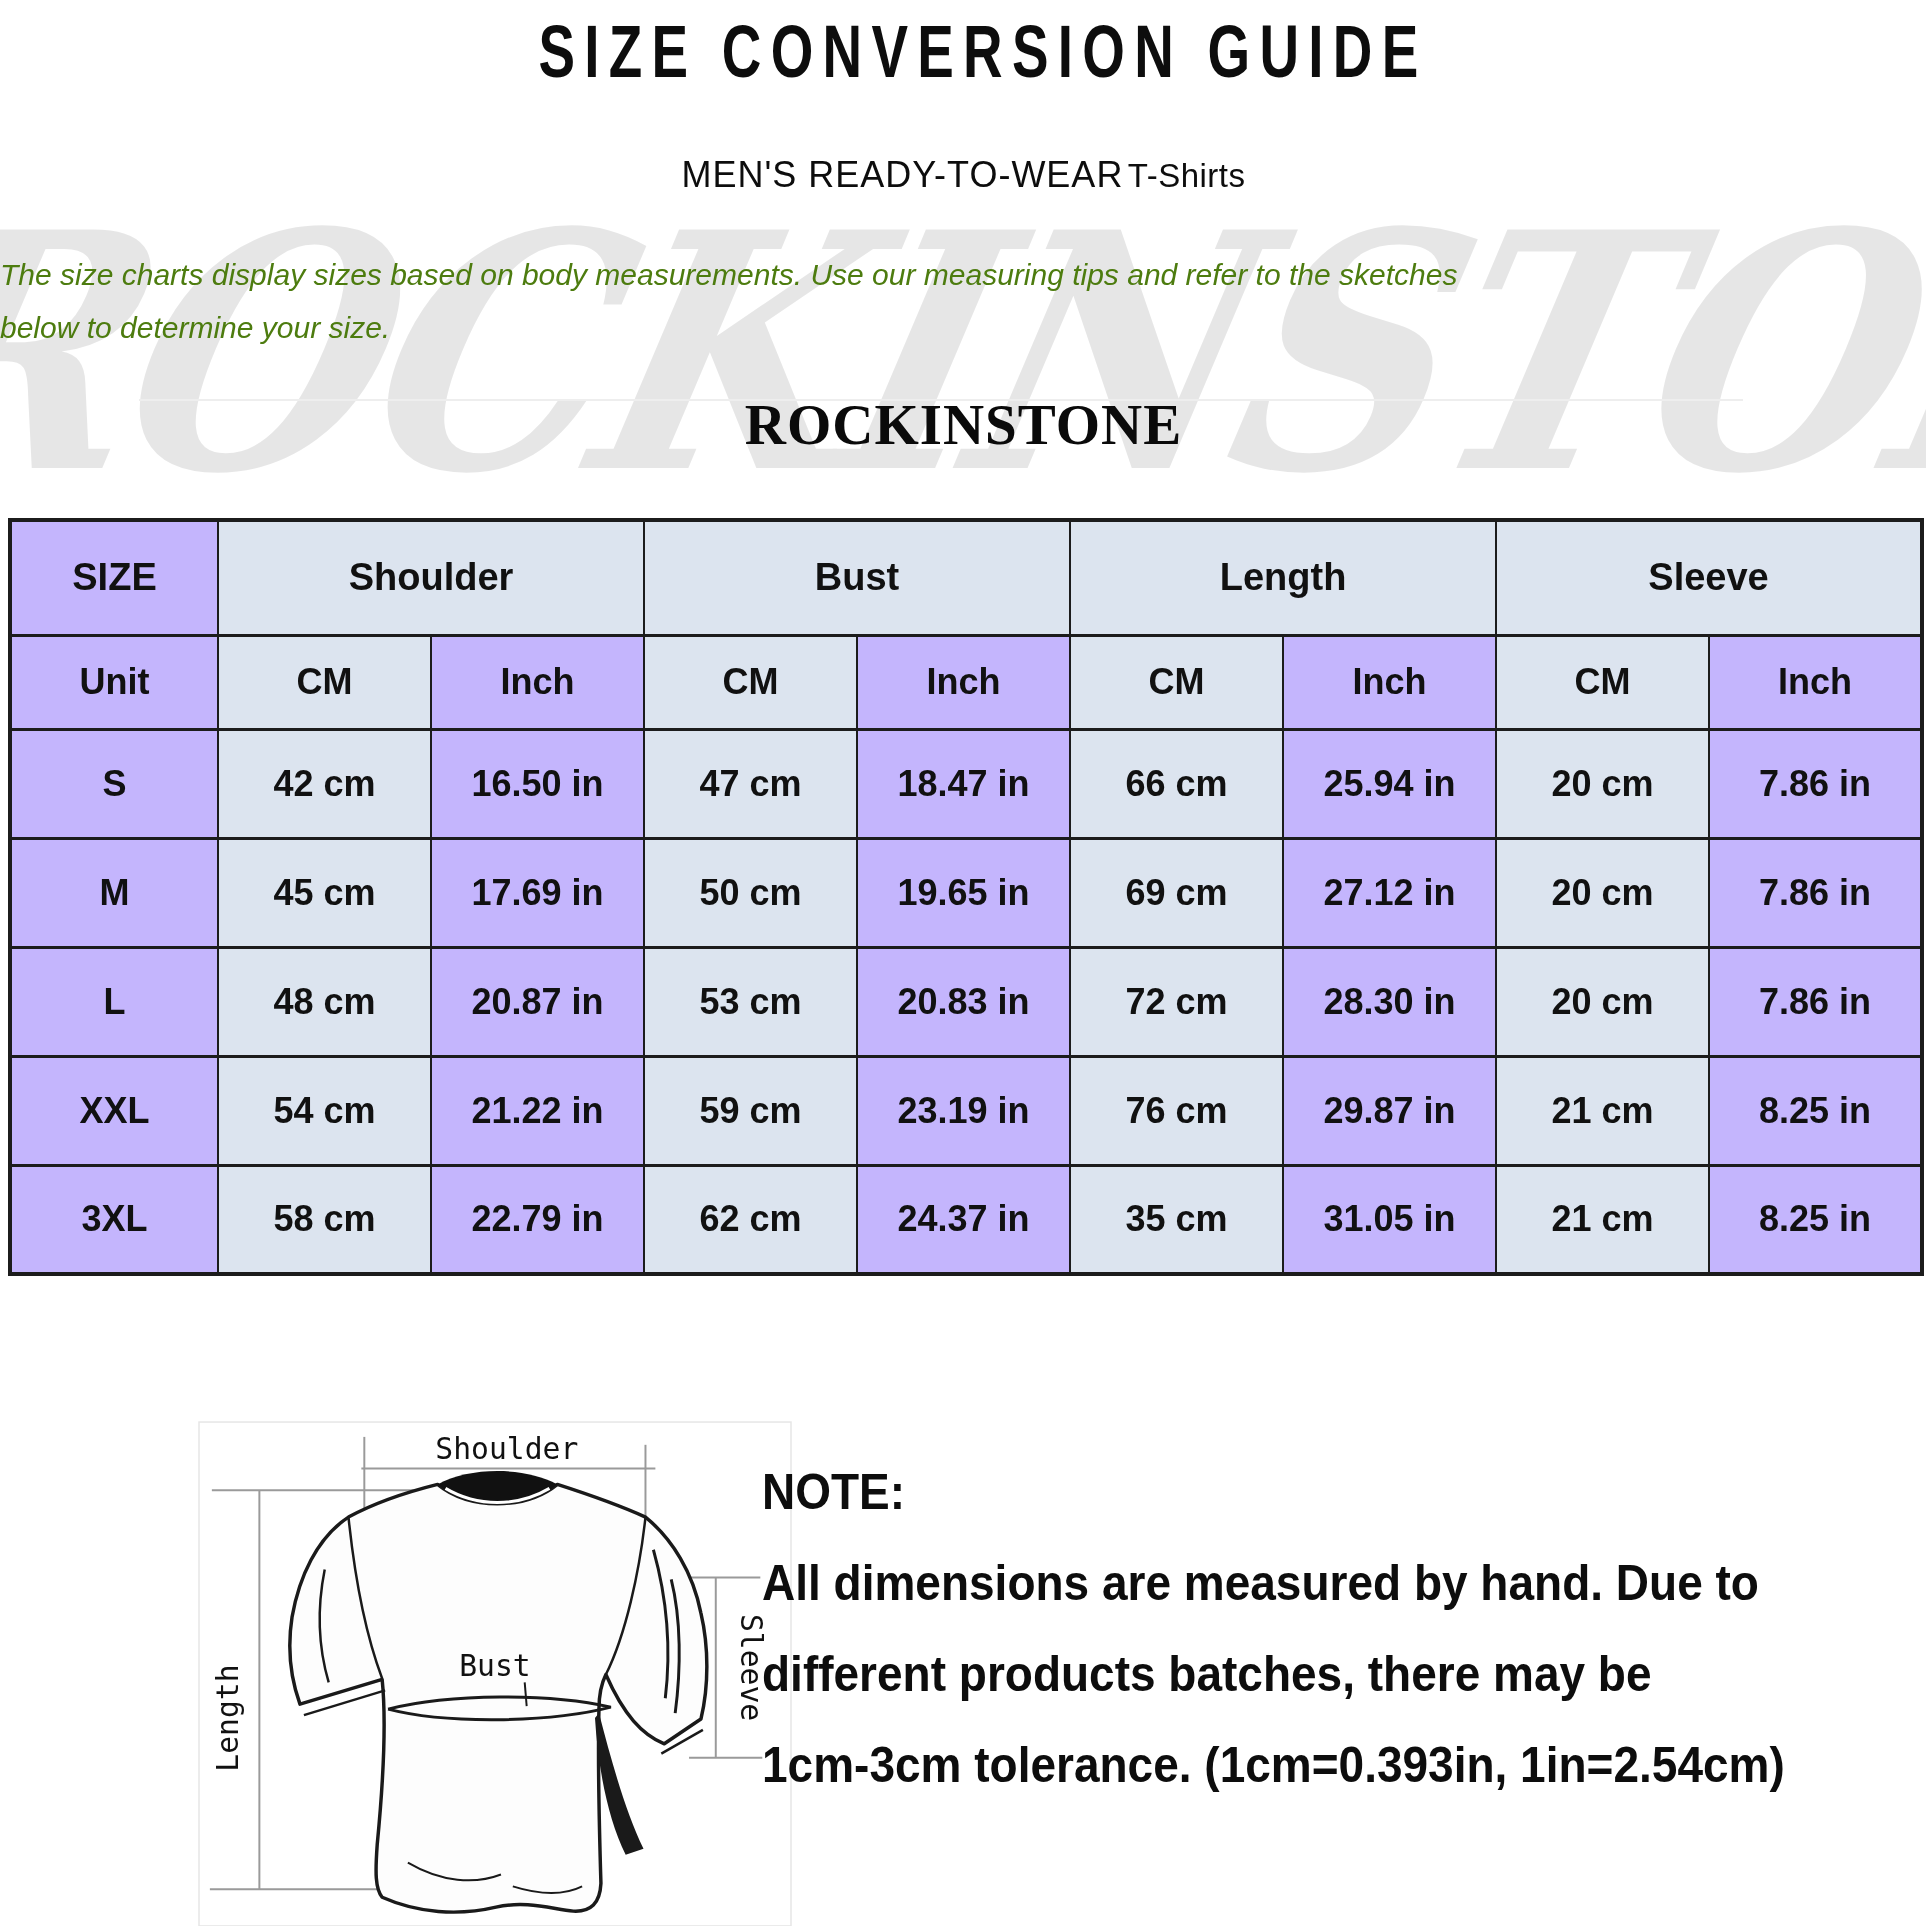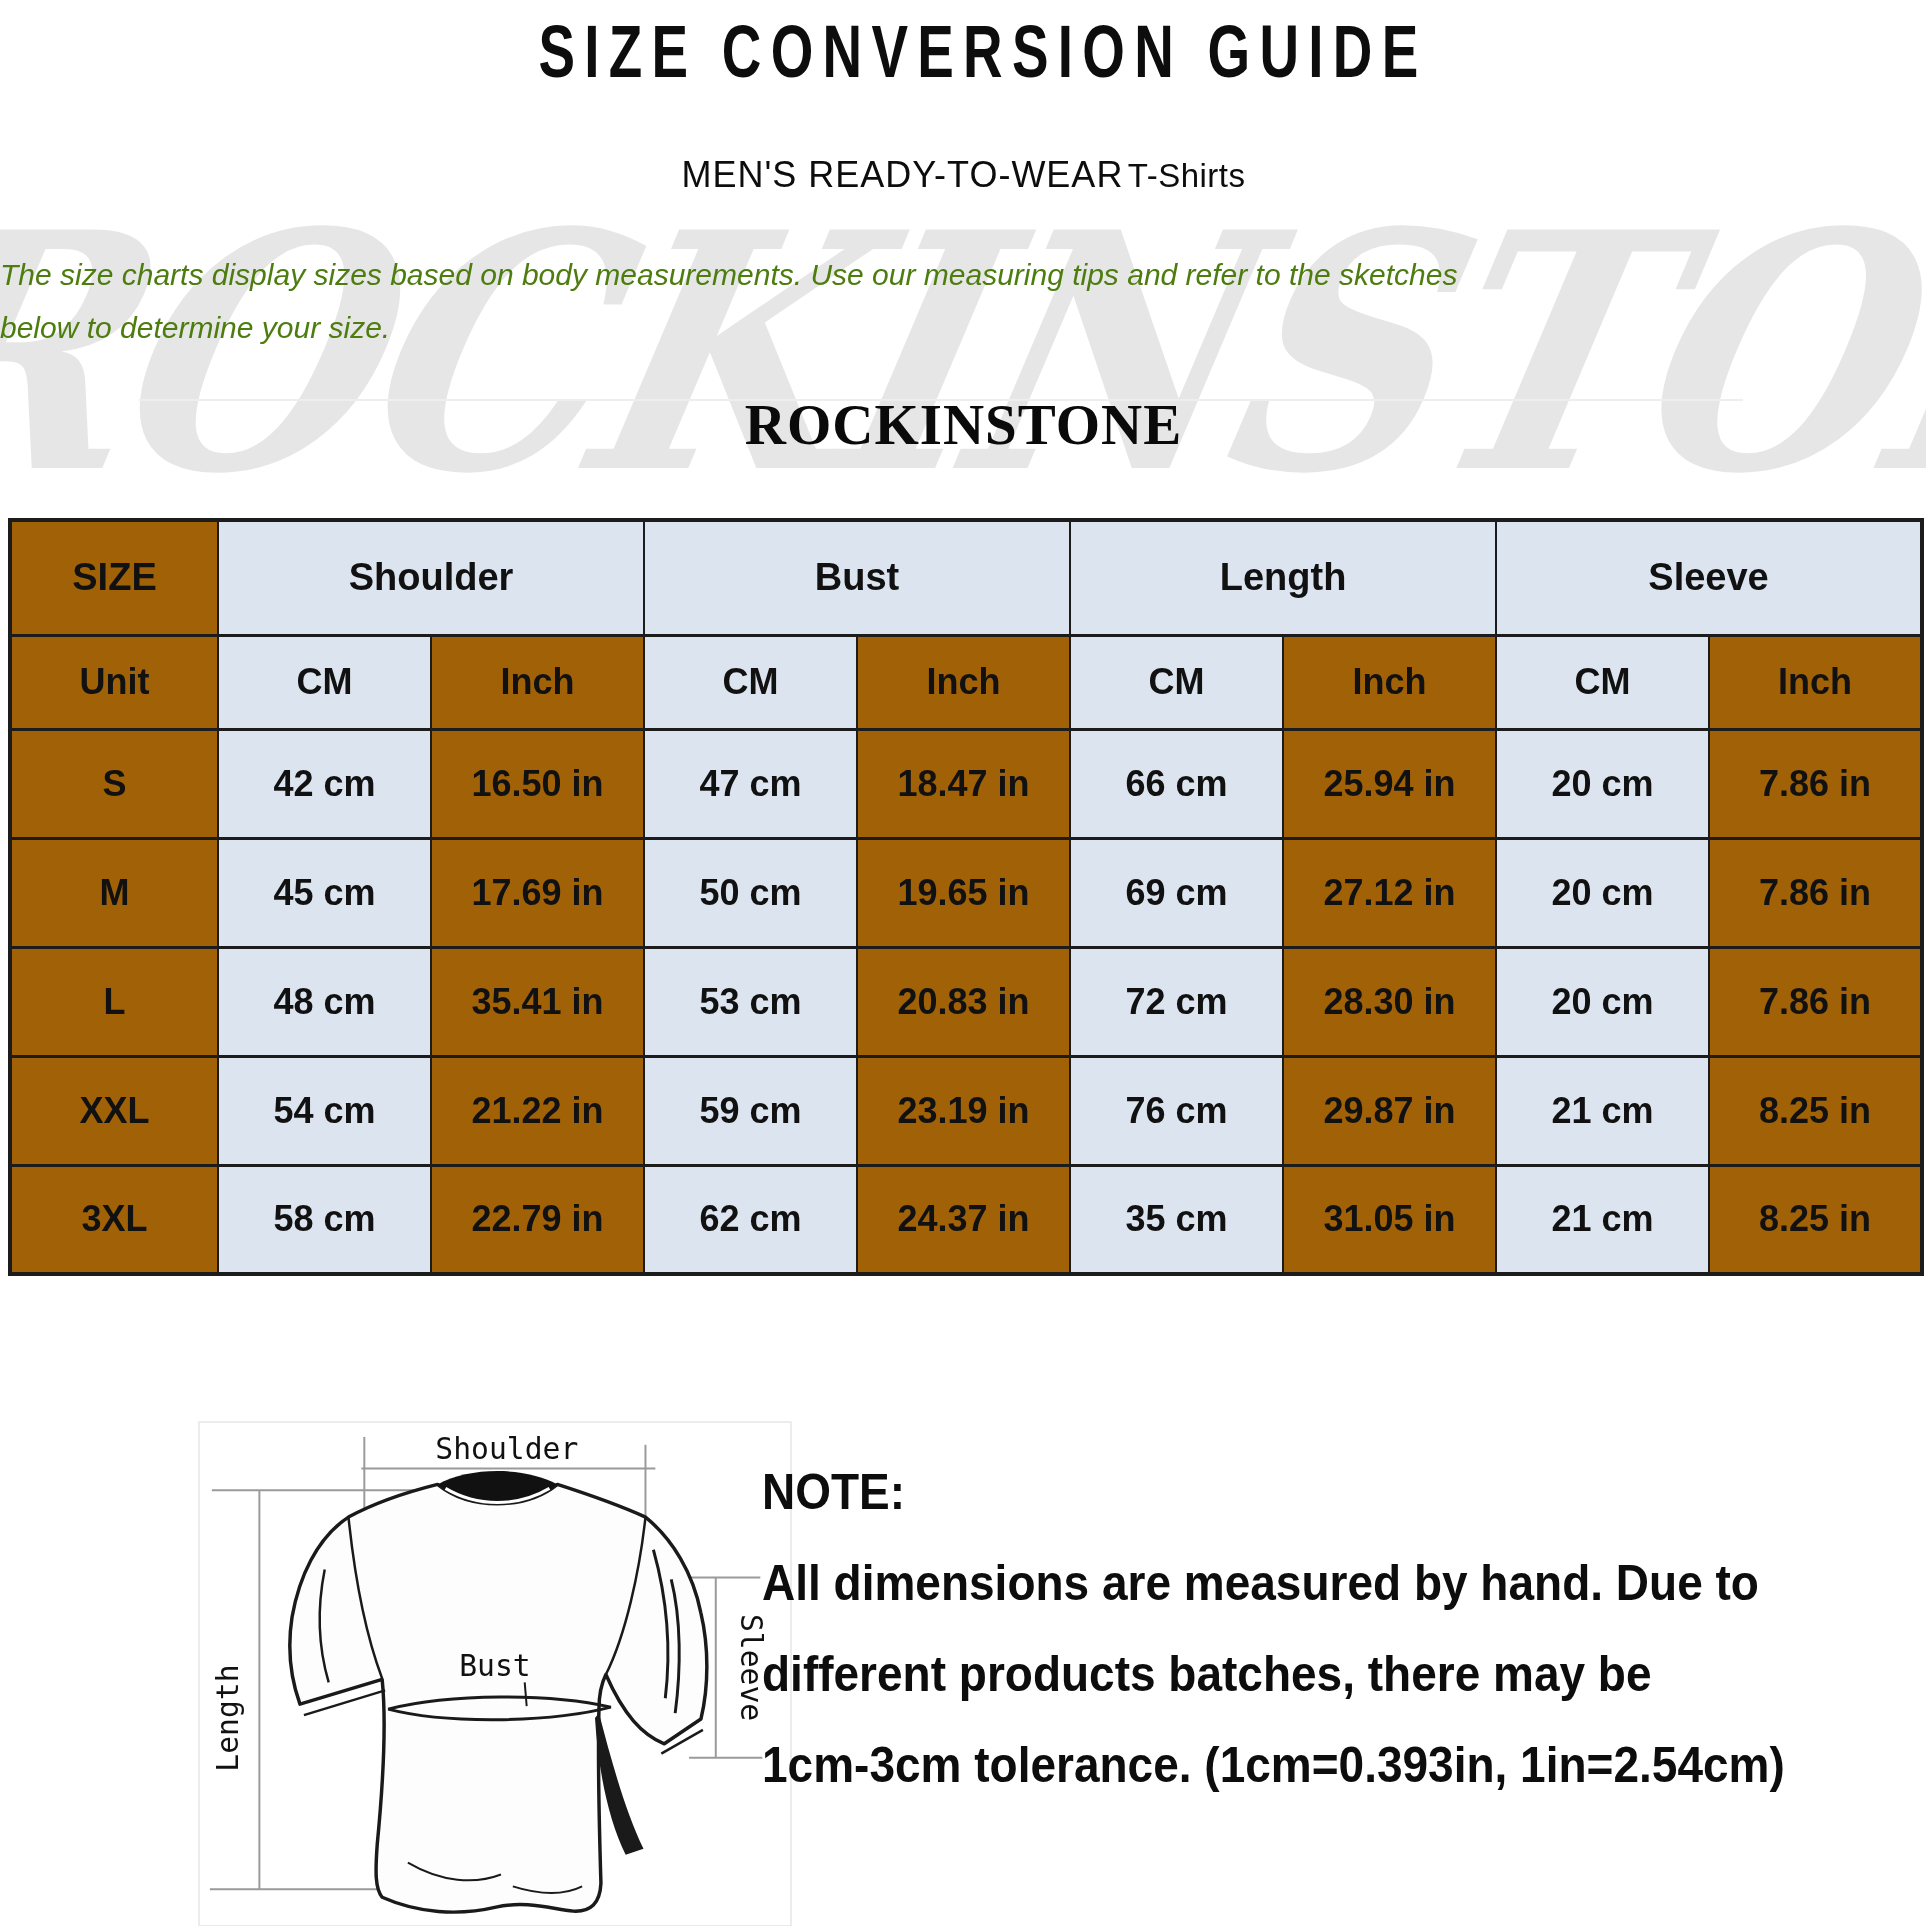--- a/index.html
+++ b/index.html
@@ -51,21 +51,21 @@
     border-top:3px solid #1c1c1c; border-bottom:3px solid #1c1c1c;
     text-align:center; vertical-align:middle; padding:0; overflow:hidden;
   }
   tr.group-row   { height:115px; }
   tr.unit-row    { height:94px;  }
   tr.data-row    { height:109px; }
   .group-row th  { font-size:38px; }
   .unit-row td   { font-size:36px;margin-top:32px; }
   .data-row td   { font-size:36px; }
   .cell-blue  { background:#dce4ef; }
-  .cell-white { background:#a16207; }
+  .cell-white { background:#c4b5fd; }
 
   
   .diagram-wrap { top:1421px; left:198px; width:594px; height:506px; }
   .note-wrap { top:1447px; left:762px; width:1109px; color:#0d0d0d; }
   .note-line {
     font-size:50px; font-weight:700; line-height:91px; white-space:nowrap;
     transform:scaleX(0.92); transform-origin:0 50%;
   }
 </style>
 </head>
@@ -143,21 +143,21 @@
         <td class="cell-blue">50 cm</td>
         <td class="cell-white">19.65 in</td>
         <td class="cell-blue">69 cm</td>
         <td class="cell-white">27.12 in</td>
         <td class="cell-blue">20 cm</td>
         <td class="cell-white">7.86 in</td>
       </tr>
       <tr class="data-row">
         <td class="cell-white">L</td>
         <td class="cell-blue">48 cm</td>
-        <td class="cell-white">35.41 in</td>
+        <td class="cell-white">20.87 in</td>
         <td class="cell-blue">53 cm</td>
         <td class="cell-white">20.83 in</td>
         <td class="cell-blue">72 cm</td>
         <td class="cell-white">28.30 in</td>
         <td class="cell-blue">20 cm</td>
         <td class="cell-white">7.86 in</td>
       </tr>
       <tr class="data-row">
         <td class="cell-white">XXL</td>
         <td class="cell-blue">54 cm</td>

